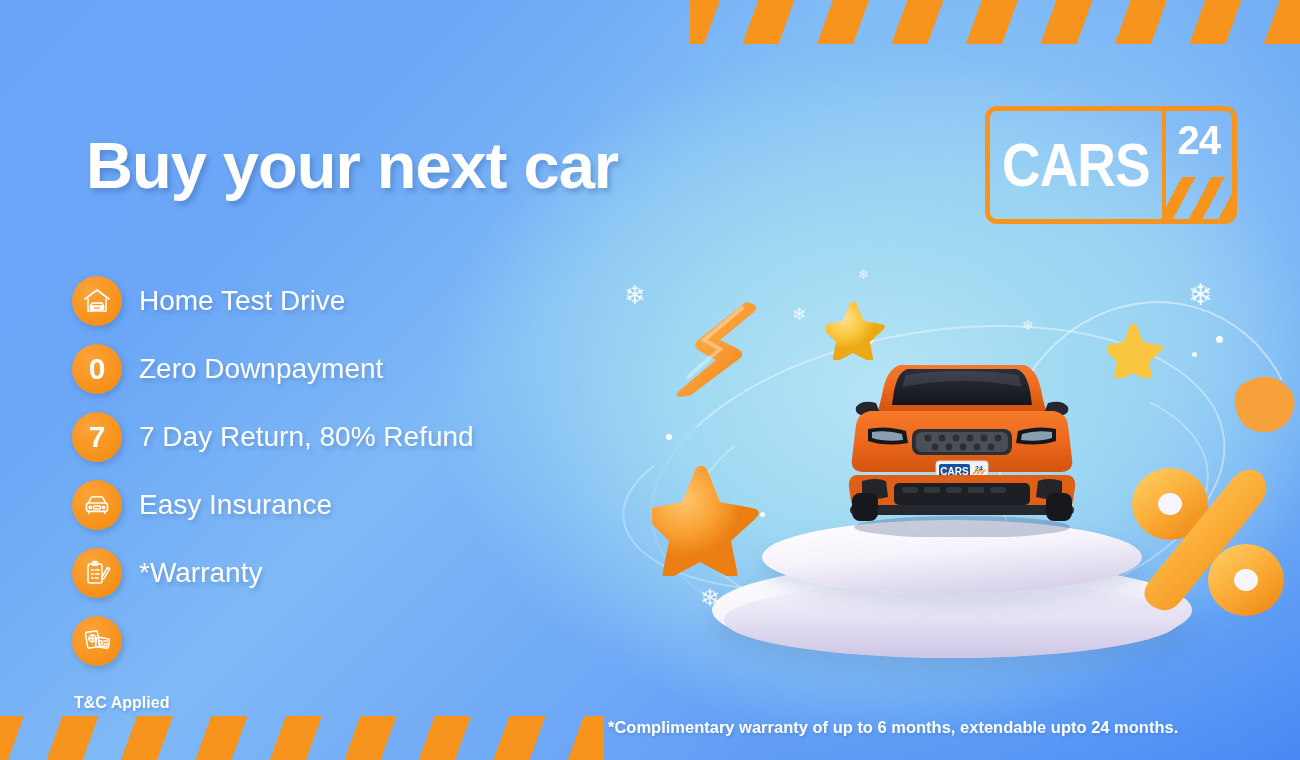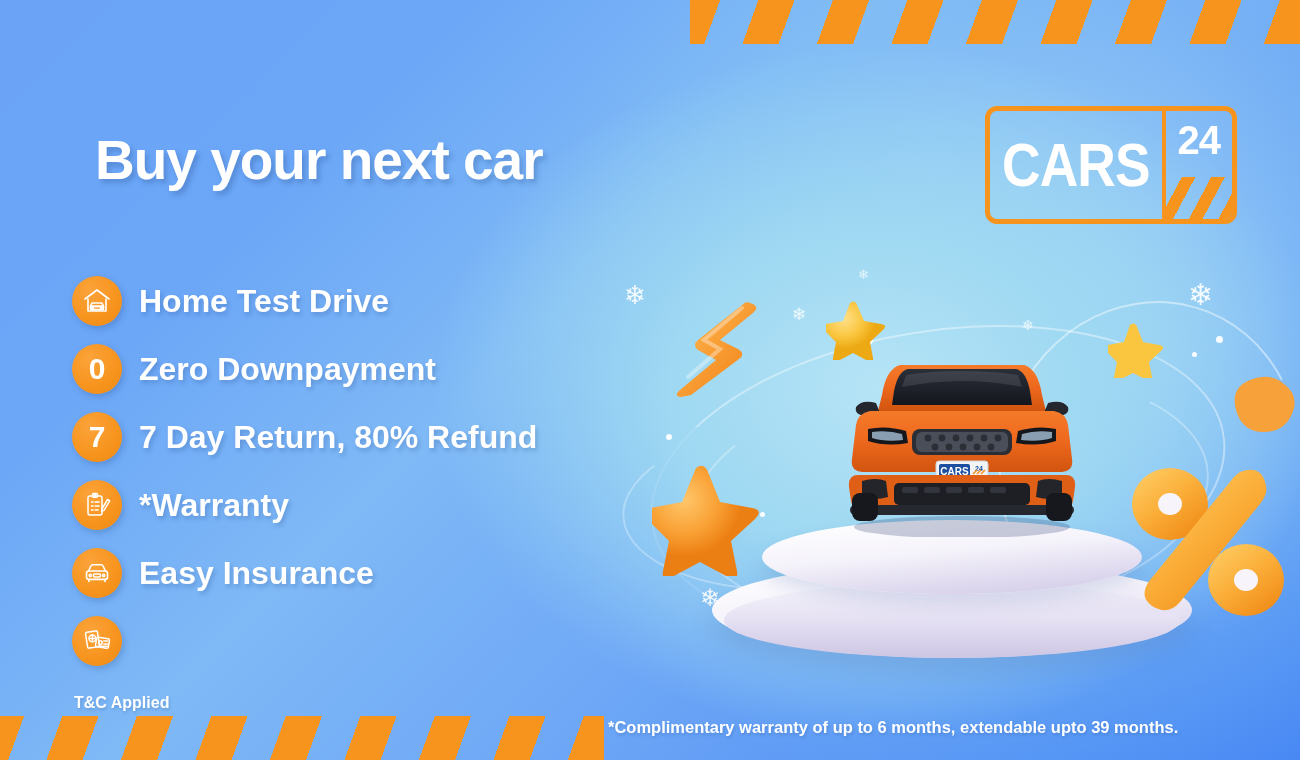--- a/index.html
+++ b/index.html
@@ -28,28 +28,27 @@
         #f7941e 0px, #f7941e 34px,
         rgba(247,148,30,0) 34px, rgba(247,148,30,0) 70px);
   }
   .stripes-top    { top:0;    left:690px; right:0; }
   .stripes-bottom { bottom:0; left:0;     width:604px; }
 
   
   .headline {
     position:absolute;
     left:86px; top:133px;
-    font-size:55px;
+    font-size:65px;
     font-weight:bold;
     color:#ffffff;
     letter-spacing:-1px;
     line-height:1;
     text-shadow:3px 4px 5px rgba(40,80,140,0.30);
     white-space:nowrap;
-    margin-left:9px;
   }
 
   .features {
     position:absolute;
     left:72px; top:276px;
     display:flex;
     flex-direction:column;
     gap:18px;
   }
   .feature {
@@ -66,22 +65,22 @@
     box-shadow:2px 3px 6px rgba(40,80,140,0.28);
     display:flex; align-items:center; justify-content:center;
     color:#ffffff;
   }
   .badge .num {
     font-size:30px; font-weight:bold; color:#ffffff;
     line-height:1;
   }
   .badge svg { display:block; }
   .feature-label {
-    font-size:32px;
-    font-weight:bold;
+    font-size:28px;
+    font-weight:normal;
     color:#ffffff;
     white-space:nowrap;
     text-shadow:2px 3px 4px rgba(40,80,140,0.28);
   }
 
   .tc {
     position:absolute;
     left:46px; top:694px;
     font-size:16px; font-weight:bold;
     color:#ffffff;
@@ -218,44 +217,44 @@
 
     <div class="feature">
       <div class="badge">
         <span class="num">7</span>
       </div>
       <span class="feature-label">7 Day Return, 80% Refund</span>
     </div>
 
     <div class="feature">
       <div class="badge">
+        <svg width="30" height="30" viewBox="0 0 30 30" fill="none" stroke="#fff" stroke-width="1.6" stroke-linejoin="round" stroke-linecap="round">
+          <path d="M6.5 13 l2.4 -5 a2 2 0 0 1 1.8 -1.2 h8.6 a2 2 0 0 1 1.8 1.2 l2.4 5"></path>
+          <rect x="4.5" y="13" width="21" height="8.4" rx="2.4"></rect>
+          <rect x="11.5" y="16" width="7" height="3" rx="1"></rect>
+          <circle cx="8.3" cy="17.4" r="1.1"></circle>
+          <circle cx="21.7" cy="17.4" r="1.1"></circle>
+          <path d="M7 21.4 v2 M23 21.4 v2"></path>
+        </svg>
+      </div>
+      <span class="feature-label">Easy Insurance</span>
+    </div>
+
+    <div class="feature">
+      <div class="badge">
         <svg width="30" height="30" viewBox="0 0 30 30" fill="none" stroke="#fff" stroke-width="1.5" stroke-linejoin="round" stroke-linecap="round">
           <rect x="6" y="6" width="14" height="19" rx="2"></rect>
           <rect x="10.5" y="3.6" width="5" height="3.6" rx="1"></rect>
           <circle cx="13" cy="5.4" r="0.8"></circle>
           <path d="M9.5 12 h1.6 M9.5 16 h1.6 M9.5 20 h1.6"></path>
           <path d="M13.2 12 h4 M13.2 16 h4 M13.2 20 h3"></path>
           <path d="M20 19 L25.5 9.5 l2.2 1.4 L22 20.4 l-2.4 1 Z"></path>
         </svg>
       </div>
       <span class="feature-label">*Warranty</span>
-    </div>
-
-    <div class="feature">
-      <div class="badge">
-        <svg width="30" height="30" viewBox="0 0 30 30" fill="none" stroke="#fff" stroke-width="1.6" stroke-linejoin="round" stroke-linecap="round">
-          <path d="M6.5 13 l2.4 -5 a2 2 0 0 1 1.8 -1.2 h8.6 a2 2 0 0 1 1.8 1.2 l2.4 5"></path>
-          <rect x="4.5" y="13" width="21" height="8.4" rx="2.4"></rect>
-          <rect x="11.5" y="16" width="7" height="3" rx="1"></rect>
-          <circle cx="8.3" cy="17.4" r="1.1"></circle>
-          <circle cx="21.7" cy="17.4" r="1.1"></circle>
-          <path d="M7 21.4 v2 M23 21.4 v2"></path>
-        </svg>
-      </div>
-      <span class="feature-label">Easy Insurance</span>
     </div>
 
     <div class="feature">
       <div class="badge">
         <svg width="30" height="30" viewBox="0 0 30 30" fill="none" stroke="#fff" stroke-width="1.5" stroke-linejoin="round" stroke-linecap="round">
           <rect x="4.5" y="5.5" width="12" height="16" rx="1.6" transform="rotate(-9 10.5 13.5)"></rect>
           <circle cx="10.4" cy="12.4" r="3.4"></circle>
           <path d="M7 12.4 h6.8 M10.4 9 v6.8"></path>
           <rect x="14" y="12" width="13" height="9.6" rx="1.6" transform="rotate(9 20.5 16.8)"></rect>
           <circle cx="18.4" cy="16.6" r="1.8"></circle>
@@ -430,15 +429,15 @@
         <rect x="14" y="168" width="224" height="10" rx="5" fill="#26282f"></rect>
 
         <rect x="16" y="156" width="26" height="28" rx="8" fill="#16181d"></rect>
         <rect x="210" y="156" width="26" height="28" rx="8" fill="#16181d"></rect>
       </svg>
     </div>
 
   </div>
 
   <div class="tc">T&amp;C Applied</div>
-  <div class="disclaimer">*Complimentary warranty of up to 6 months, extendable upto 39 months.</div>
+  <div class="disclaimer">*Complimentary warranty of up to 6 months, extendable upto 24 months.</div>
 
 </div>
 
 </body></html>

